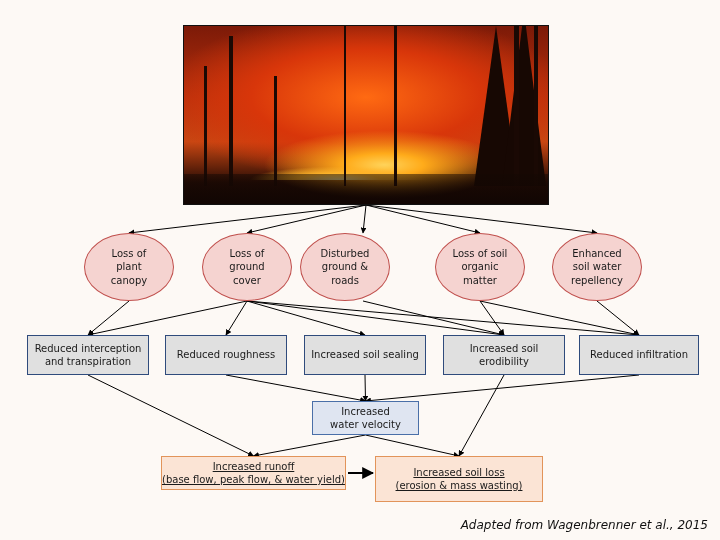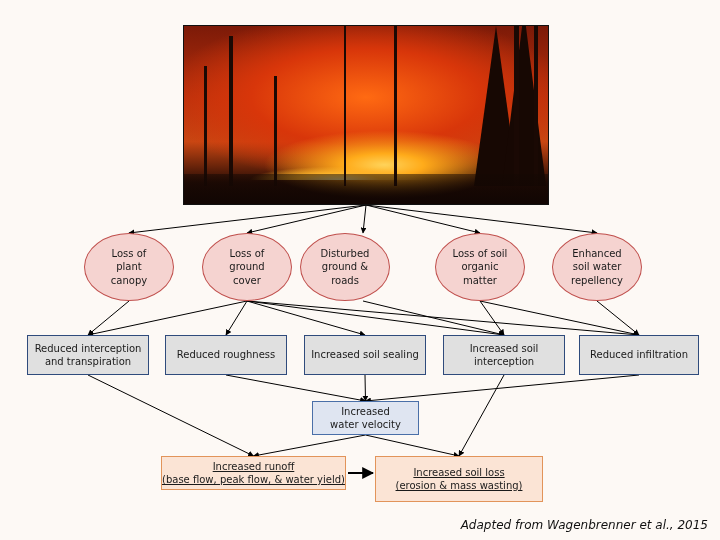--- a/index.html
+++ b/index.html
@@ -105,21 +105,21 @@
 matter</div>
 <div class="ellipse" id="c5" style="left:552px;top:233px;">Enhanced
 soil water
 repellency</div>
 
 <div class="box gray" id="e1" style="left:27px;top:335px;width:122px;">Reduced interception
 and transpiration</div>
 <div class="box gray" id="e2" style="left:165px;top:335px;width:122px;">Reduced roughness</div>
 <div class="box gray" id="e3" style="left:304px;top:335px;width:122px;">Increased soil sealing</div>
 <div class="box gray" id="e4" style="left:443px;top:335px;width:122px;">Increased soil
-interception</div>
+erodibility</div>
 <div class="box gray" id="e5" style="left:579px;top:335px;width:120px;">Reduced infiltration</div>
 
 <div class="box blue" id="v" style="left:312px;top:401px;width:107px;height:34px;">Increased
 water velocity</div>
 
 <div class="box orange" id="o1" style="left:161px;top:456px;width:185px;height:34px;">Increased runoff
 (base flow, peak flow, &amp; water yield)</div>
 <div class="box orange" id="o2" style="left:375px;top:456px;width:168px;height:46px;">Increased soil loss
 (erosion &amp; mass wasting)</div>
 

